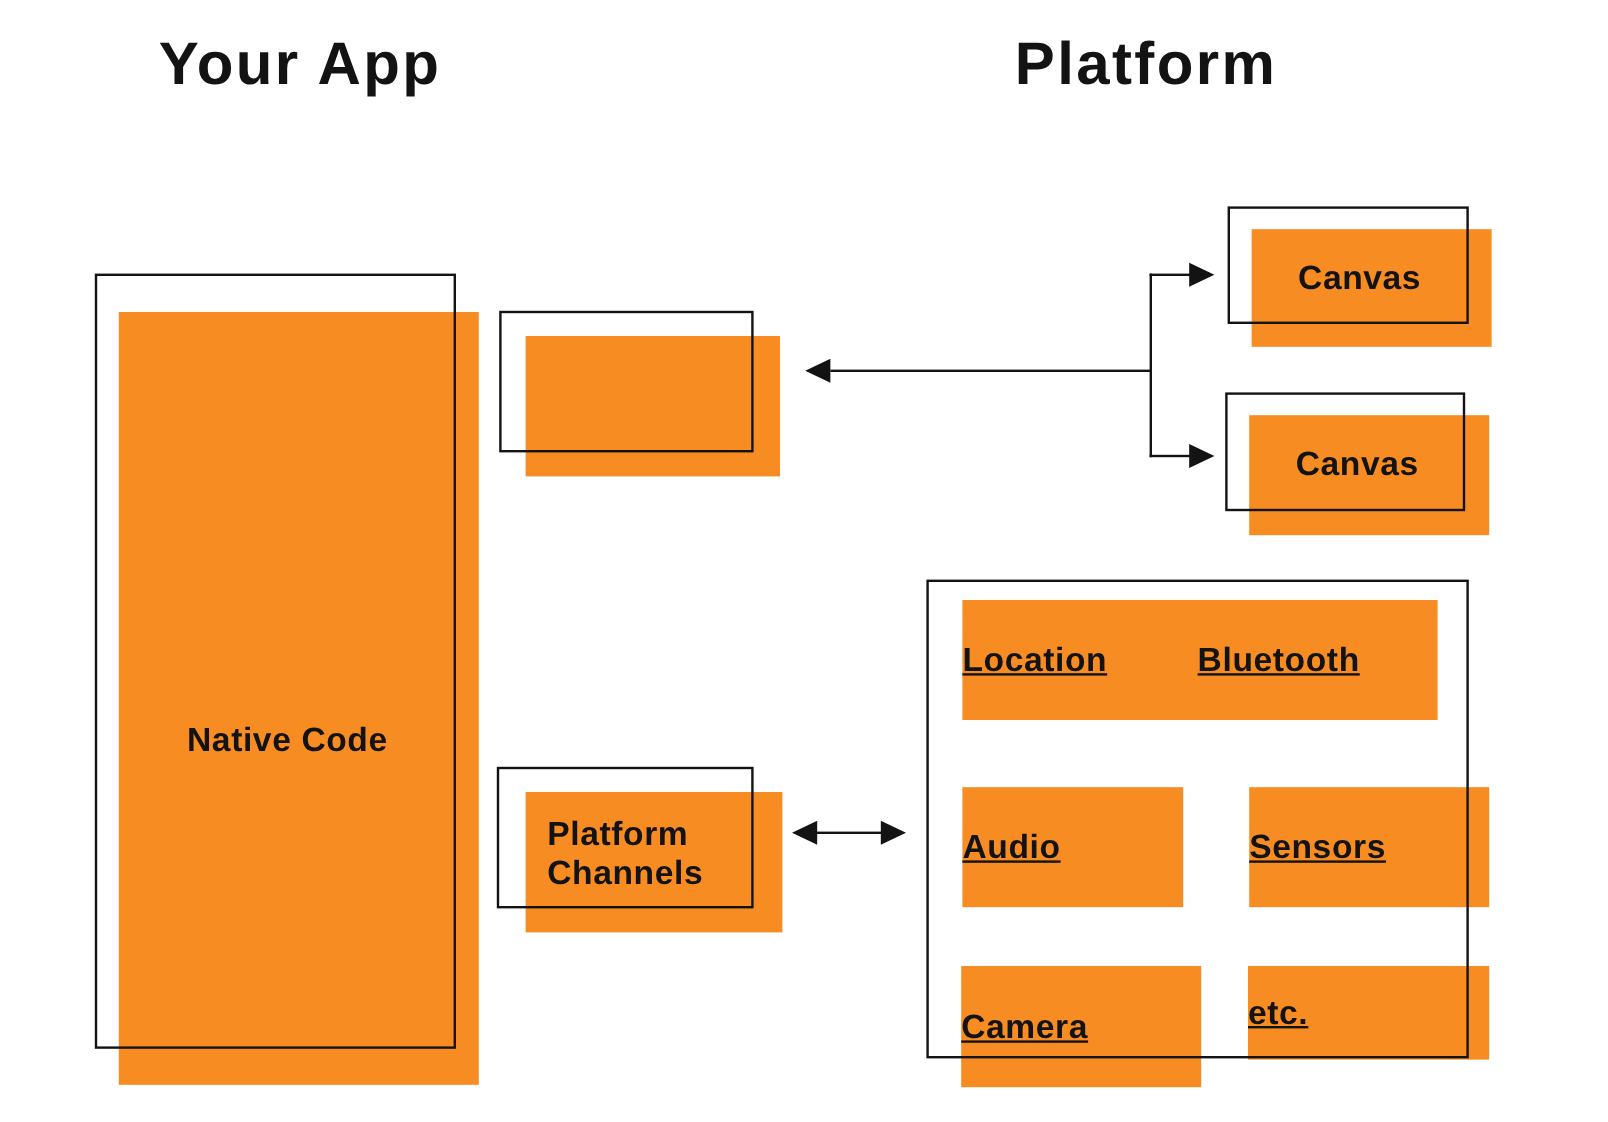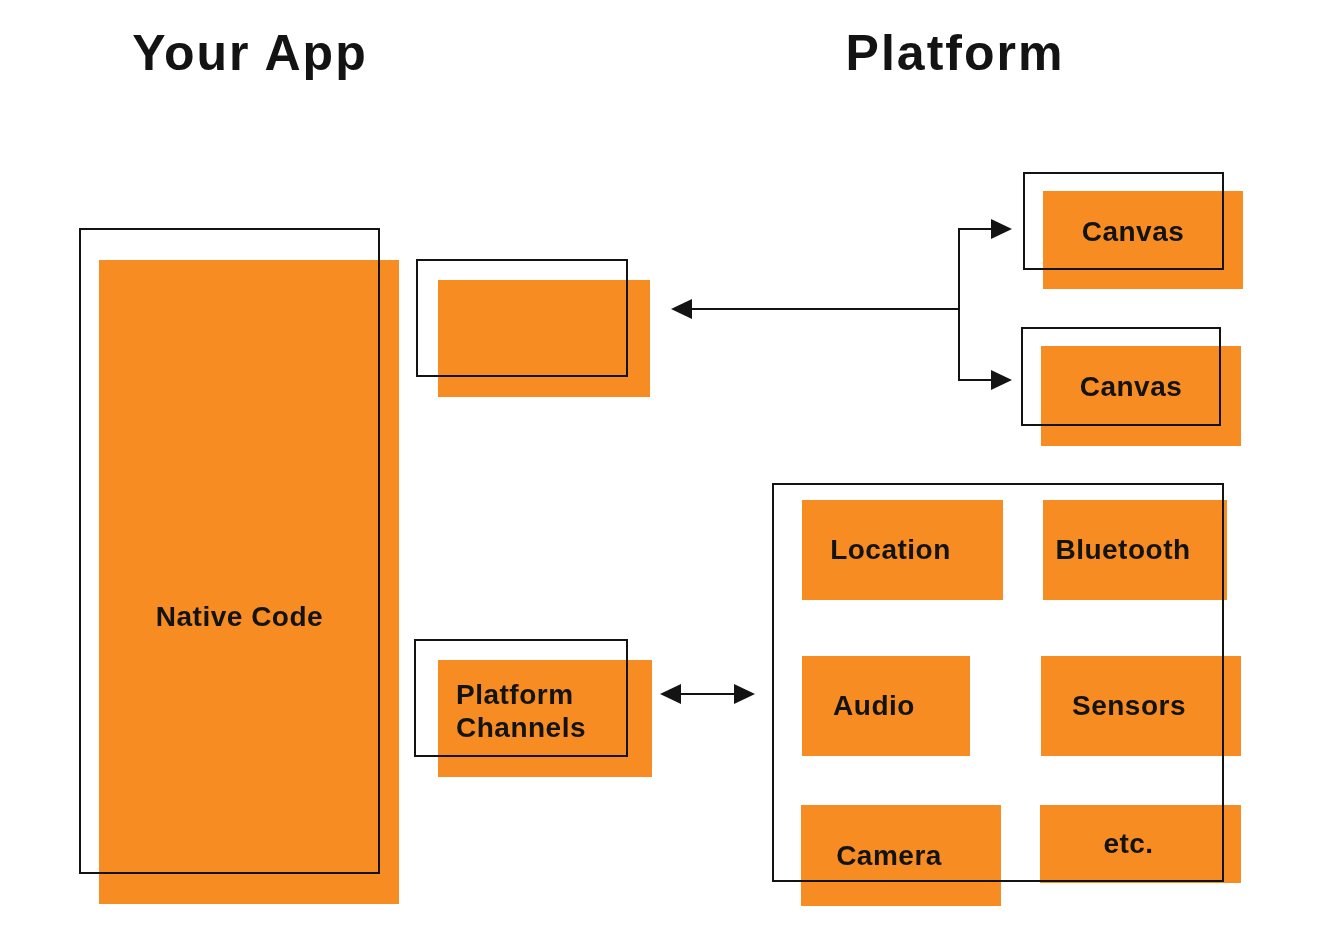--- a/index.html
+++ b/index.html
@@ -52,22 +52,22 @@
     white-space: nowrap;
   }
   .box-label.two-line { line-height: 33px; }
   .box-label.centered { text-align: center; }
 
   .service-box {
     background: var(--accent-orange);
     z-index: 1;
     display: flex;
     align-items: center;
-    justify-content: center;
     padding-right: 24px;
+    text-decoration: underline;
   }
   .service-box .box-label { z-index: 2; }
 
   .shaft {
     background: var(--line-black);
     z-index: 2;
   }
   .tri {
     width: 0; height: 0;
     z-index: 2;
@@ -109,24 +109,24 @@
   <div class="abs outline-box" style="left:1023px; top:172px; width:201px; height:98px;"></div>
   <div class="abs box-label centered" style="left:1043px; top:217px; width:180px;">Canvas</div>
 
   <div class="abs fill-box" style="left:1041px; top:346px; width:200px; height:100px;"></div>
   <div class="abs outline-box" style="left:1021px; top:327px; width:200px; height:99px;"></div>
   <div class="abs box-label centered" style="left:1041px; top:372px; width:180px;">Canvas</div>
 
   <div class="abs service-box" style="left:802px; top:500px; width:201px; height:100px;">
     <span class="box-label">Location</span>
   </div>
-  <div class="abs service-box" style="left:1043px; top:500px; width:184px; height:100px;">
+  <div class="abs service-box" style="left:998px; top:500px; width:200px; height:100px;">
     <span class="box-label">Bluetooth</span>
   </div>
-  <div class="abs service-box" style="left:802px; top:656px; width:168px; height:100px;">
+  <div class="abs service-box" style="left:802px; top:656px; width:184px; height:100px;">
     <span class="box-label">Audio</span>
   </div>
   <div class="abs service-box" style="left:1041px; top:656px; width:200px; height:100px;">
     <span class="box-label">Sensors</span>
   </div>
   <div class="abs service-box" style="left:801px; top:805px; width:200px; height:101px;">
     <span class="box-label">Camera</span>
   </div>
   <div class="abs service-box" style="left:1040px; top:805px; width:201px; height:78px;">
     <span class="box-label">etc.</span>

